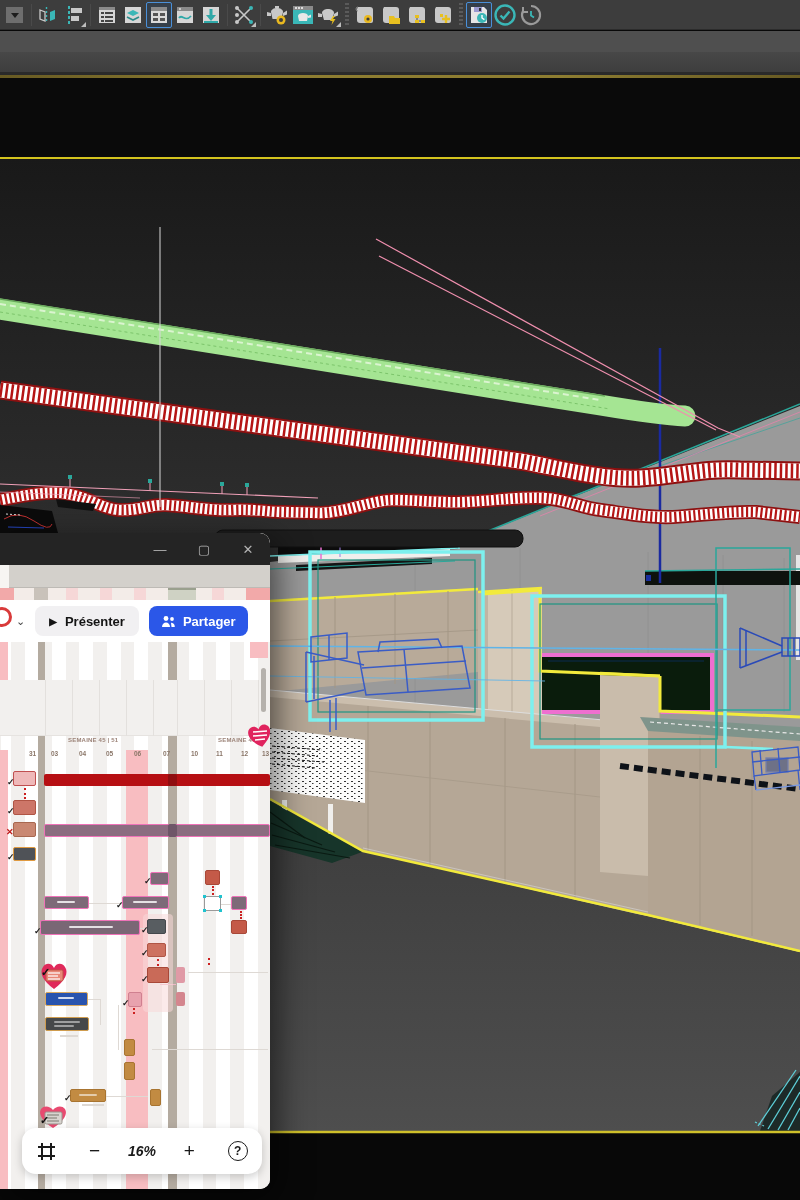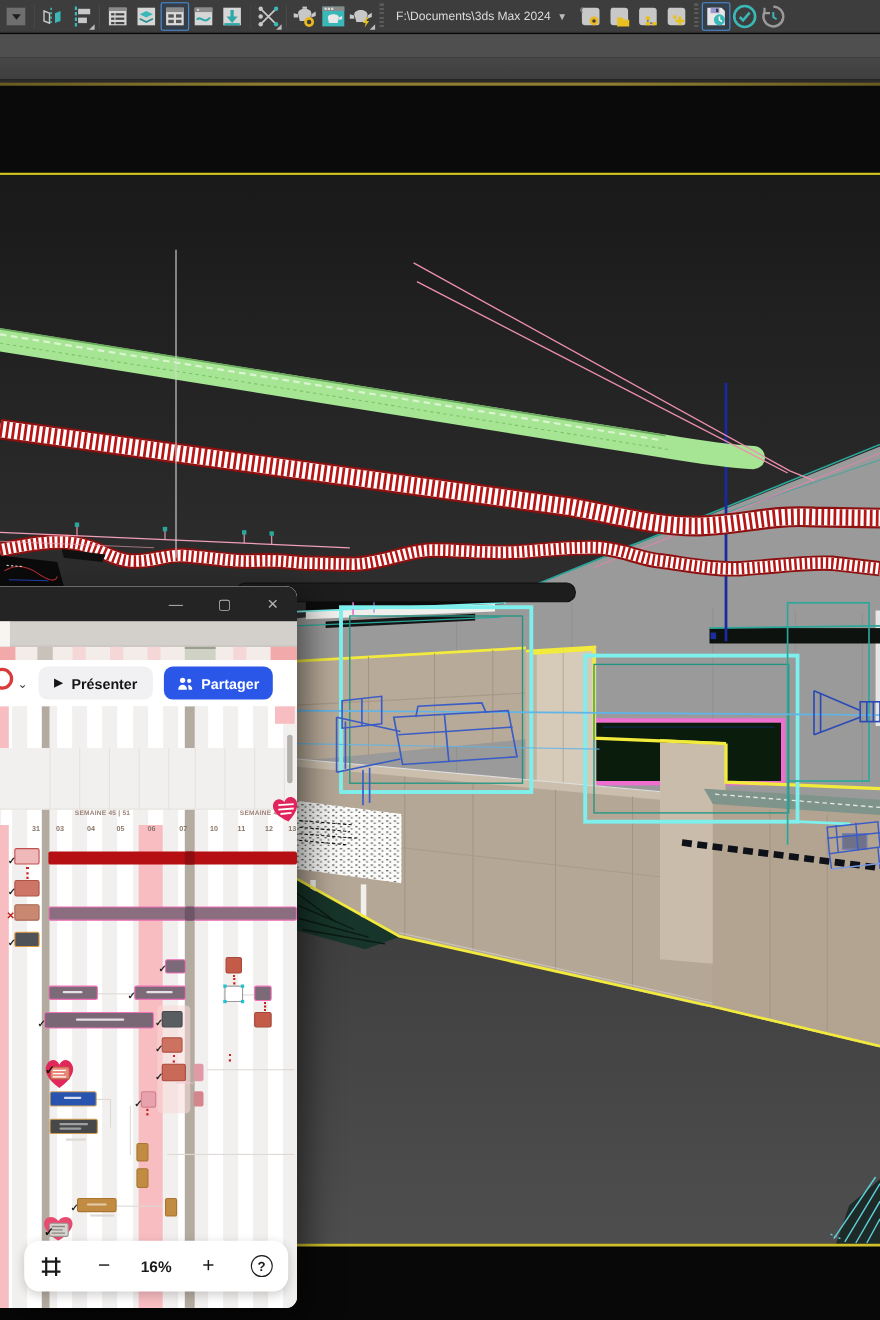--- a/index.html
+++ b/index.html
@@ -70,21 +70,21 @@
     background-clip:content-box; padding:3px 3px; }
   .cdash { position:absolute; background:rgba(255,255,255,.8); height:2px; border-radius:1px; }
   .rdot { position:absolute; width:0; border-left:2px dotted #cc2020; }
   .pale { position:absolute; background:#ded9d4; }
   .handle { position:absolute; width:3px; height:3px; background:#1fc3cf; }
   #zoombar { position:absolute; left:22px; top:486px; width:240px; height:46px; background:#fff;
     border-radius:14px; box-shadow:0 3px 10px rgba(0,0,0,.2); display:flex; align-items:center;
     justify-content:space-around; z-index:5; }
   #zoombar .zb { font-size:19px; color:#1a1a1a; display:flex; align-items:center; justify-content:center;
     width:30px; height:30px; }
-  #zoom-level { font-size:14px; font-weight:700; color:#1a1a1a; }
+  #zoom-level { font-size:14px; font-weight:700; color:#1a1a1a;font-style:italic; }
   #help-btn { width:20px; height:20px; border:1.6px solid #1a1a1a; border-radius:50%; font-size:12px;
     font-weight:700; display:flex; align-items:center; justify-content:center; }
   .heart { position:absolute; z-index:4; }
 </style>
 </head>
 <body>
 
 <div id="max-toolbar">
   <span class="ticon" style="margin-left:2px;">
     <svg width="20" height="20">
@@ -191,24 +191,20 @@
   <span class="ticon">
     <svg width="24" height="22">
         <path d="M5 9c0-2.5 3-4 6-4s6 1.5 6 4l-1.5 7H7z" fill="#c8c8c8"></path>
         <path d="M17 10l4-2.5v4L17 13z" fill="#c8c8c8"></path>
         <path d="M5 10l-4-1v4l4 0z" fill="#c8c8c8"></path>
         <path d="M16 12l-3 5h2.5l-1 4 4-6h-2.5l2-3z" fill="#e8c020"></path>
       </svg>
     <span class="corner-tri"></span>
   </span>
   <span class="tsepdot"></span>
-  <span id="path-field">
-    <span>F:\Documents\3ds Max 2024</span>
-    <span class="chev">▼</span>
-  </span>
   <span class="ticon">
     <svg width="22" height="22">
         <path d="M4 3h12q3 0 3 3v11q0 2-2 2H6q-3 0-3-3V5z" fill="#c8c8c8"></path>
         <path d="M4 3q-2 0-2 2t2 2" fill="none" stroke="#8a8a8a"></path>
         <circle cx="14" cy="15" r="4" fill="#e8b820"></circle>
         <circle cx="14" cy="15" r="1.6" fill="#3d3d3d"></circle>
       </svg>
   </span>
   <span class="ticon">
     <svg width="22" height="22">

